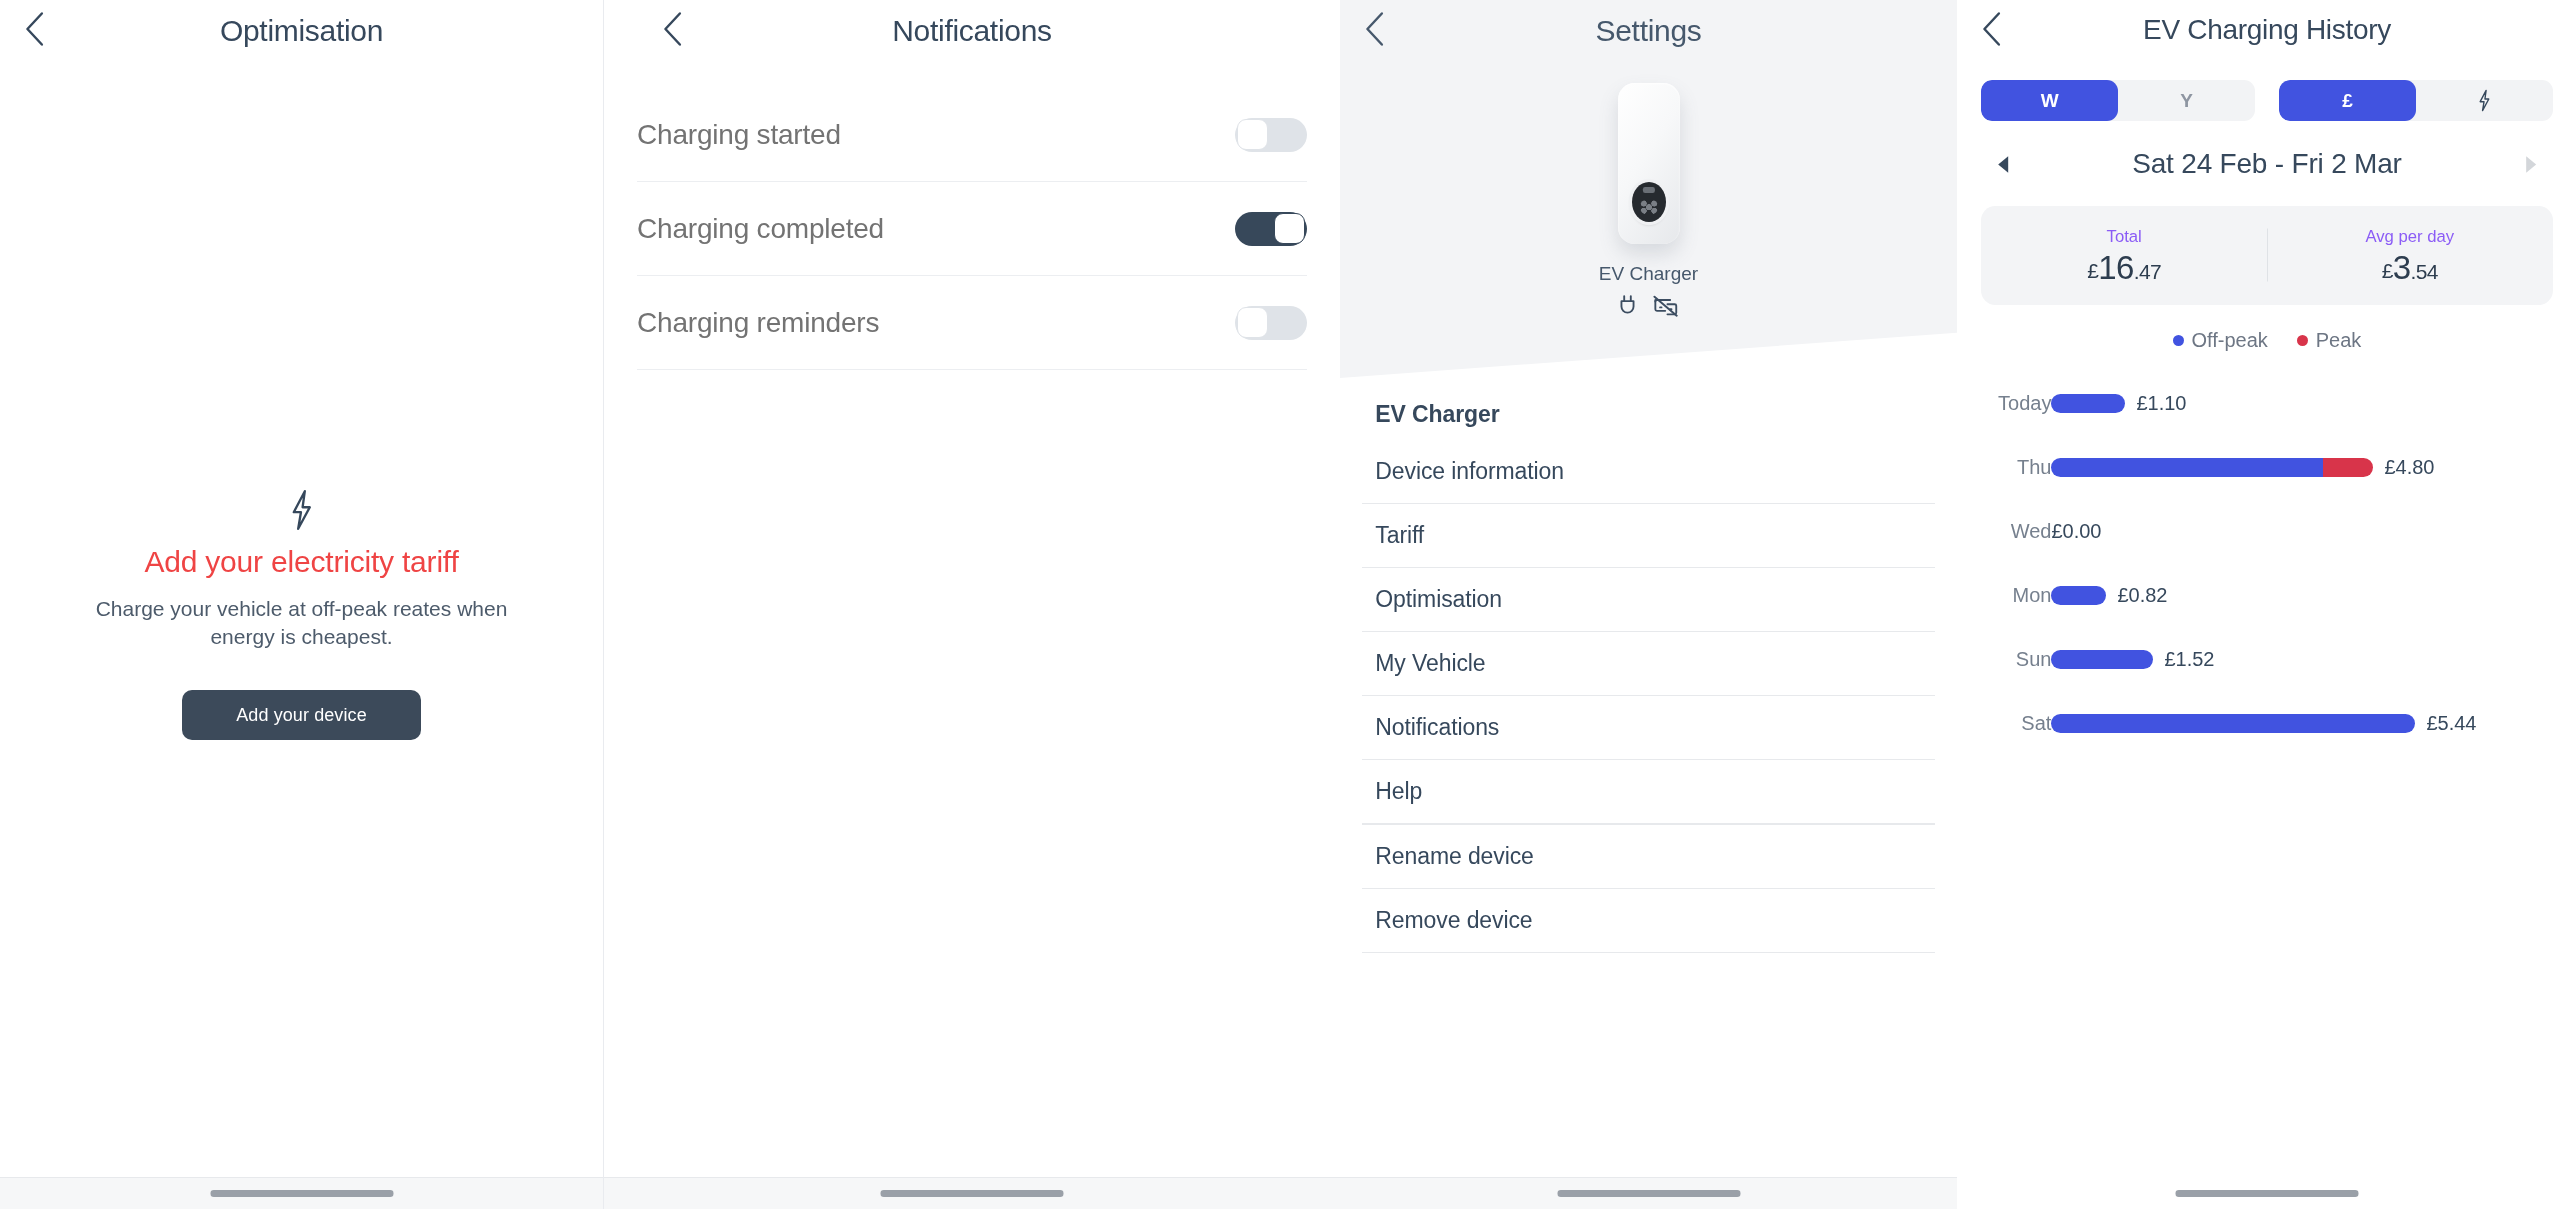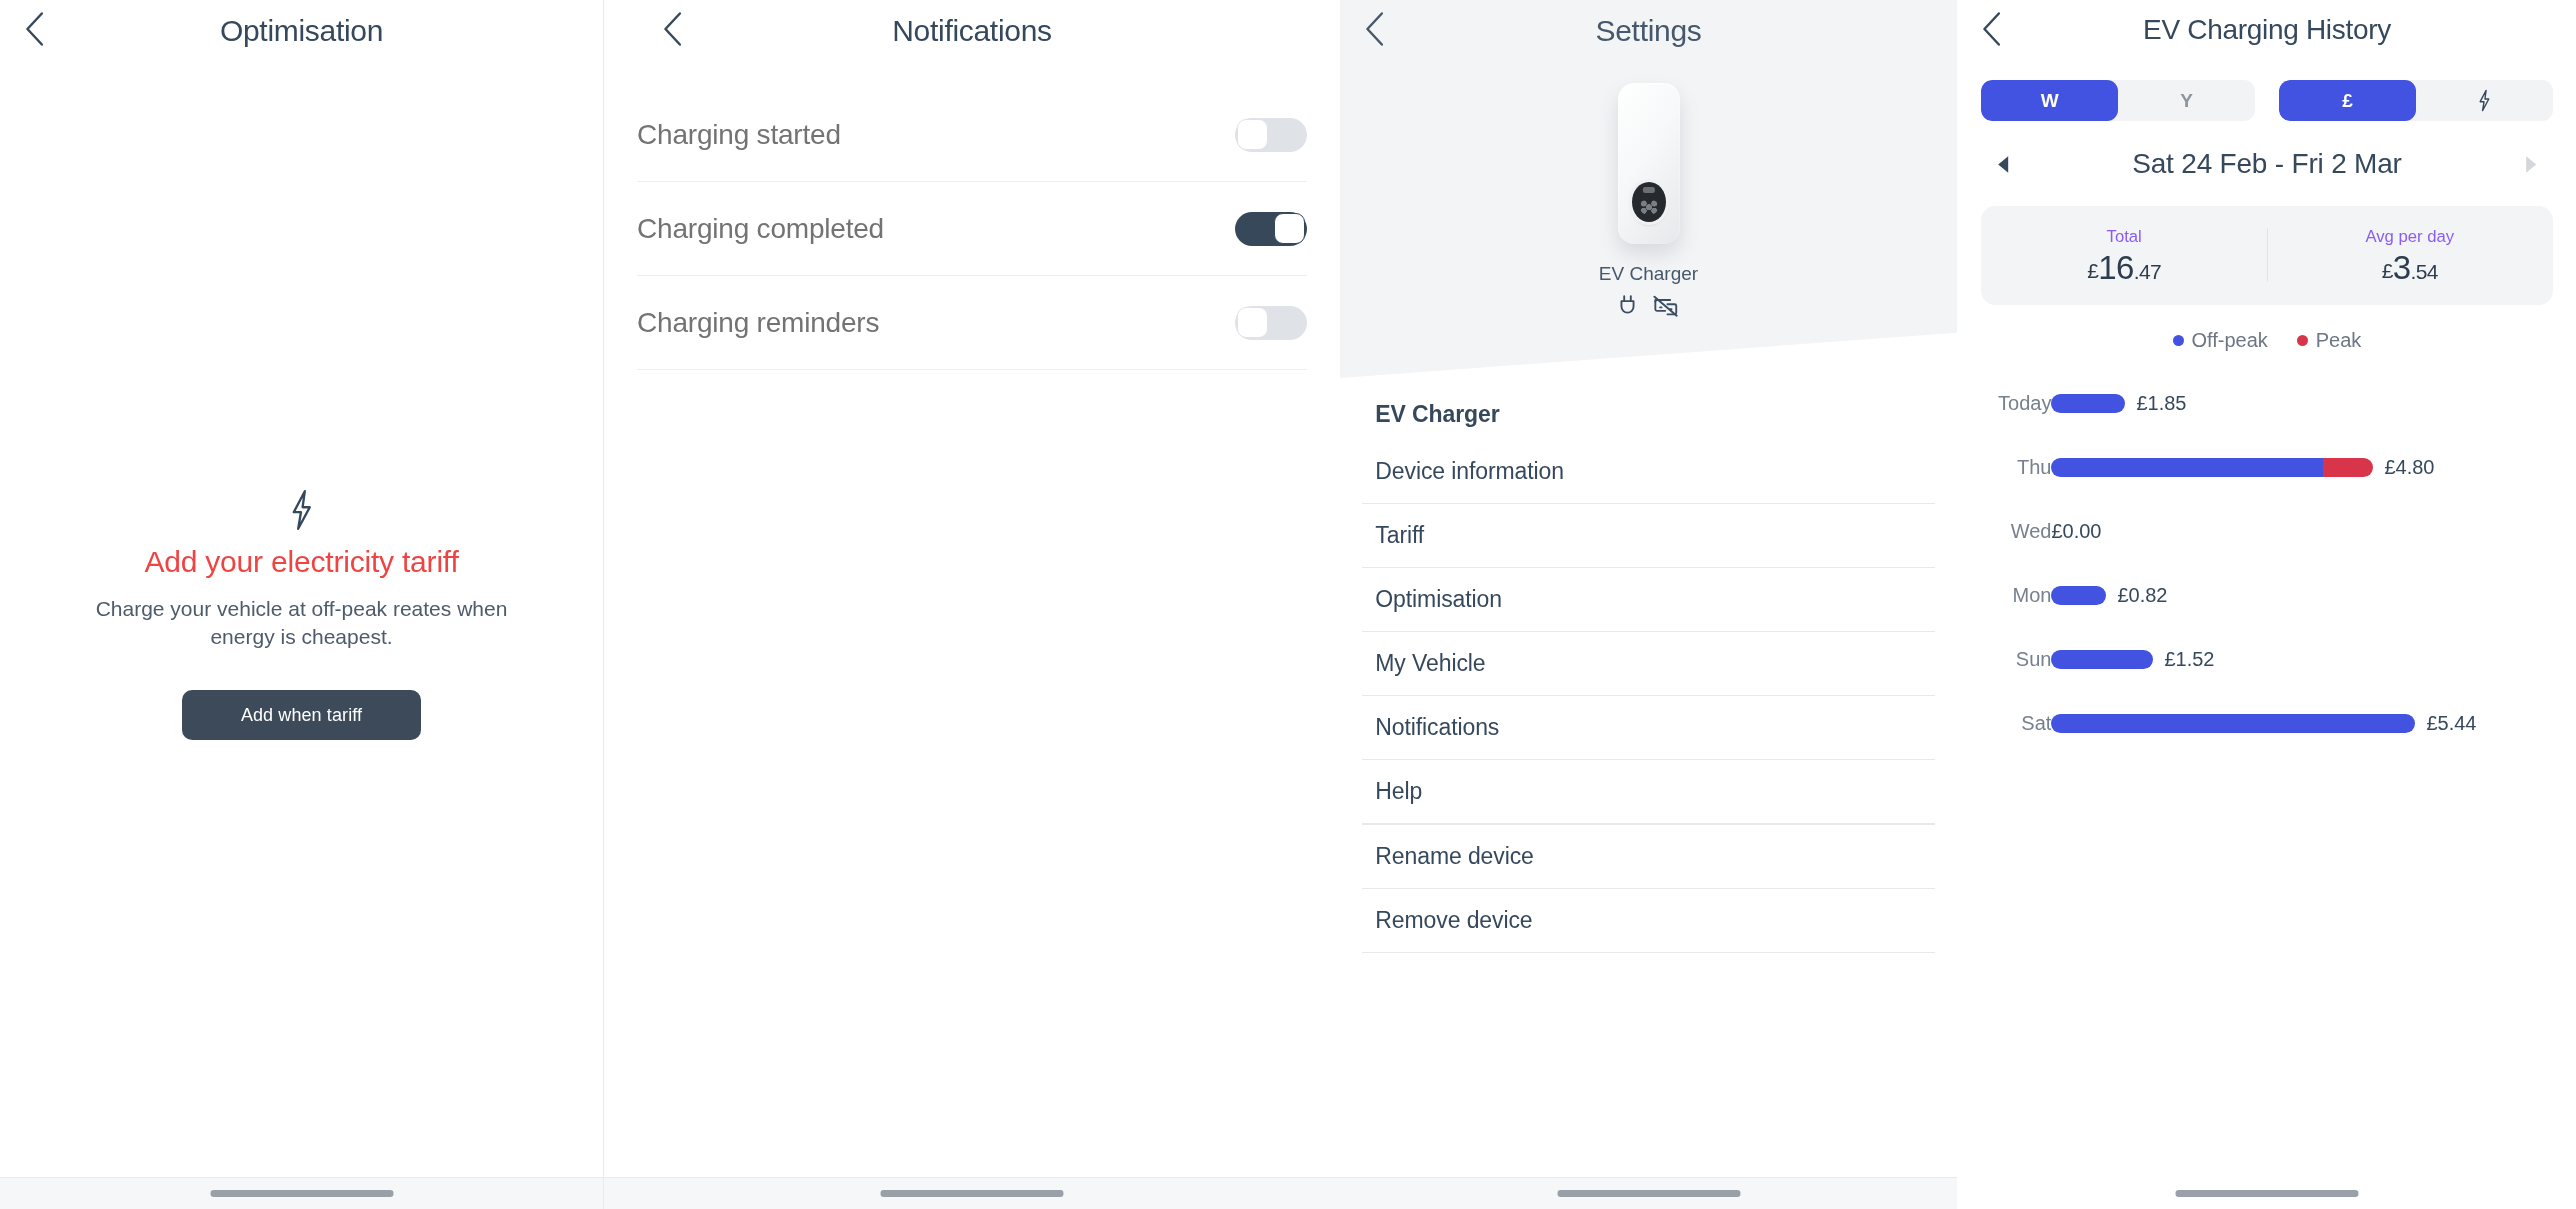--- a/index.html
+++ b/index.html
@@ -421,21 +421,21 @@
     </div>
 
     <div class="empty-wrap">
       <div class="empty-bolt">
         <svg width="31" height="42" viewBox="0 0 28 38">
           <path d="M17 2 L7 21 L13.5 21 L11 36 L21.5 16.5 L15 16.5 Z" fill="none" stroke="#36485c" stroke-width="2.1" stroke-linejoin="round" stroke-linecap="round"></path>
         </svg>
       </div>
       <h2 class="empty-title">Add your electricity tariff</h2>
       <p class="empty-sub">Charge your vehicle at off-peak reates when energy is cheapest.</p>
-      <button class="empty-btn">Add when tariff</button>
+      <button class="empty-btn">Add your device</button>
     </div>
 
     <div class="home-bar"></div>
     <div class="home-pill"></div>
   </section>
 
   <section class="screen screen-notif">
     <div class="navbar">
       <div class="nav-back" style="left:50px">
         <svg width="24.4" height="36" viewBox="0 0 22 32">
@@ -587,21 +587,21 @@
         </div>
       </div>
 
       <div class="bars" id="bars">
           <div class="bar-row">
             <div class="bar-day">Today</div>
             <div class="bar-track">
               <div class="bar" style="width: 74px;">
                 <div class="bar-seg-off" style="width: 100%;"></div>
               </div>
-              <div class="bar-value">£1.85</div>
+              <div class="bar-value">£1.10</div>
             </div>
           </div>
           <div class="bar-row">
             <div class="bar-day">Thu</div>
             <div class="bar-track">
               <div class="bar" style="width: 322px;">
                 <div class="bar-seg-off" style="width: 84.375%;"></div>
                 <div class="bar-seg-peak" style="width: 15.625%;"></div>
               </div>
               <div class="bar-value">£4.80</div>

